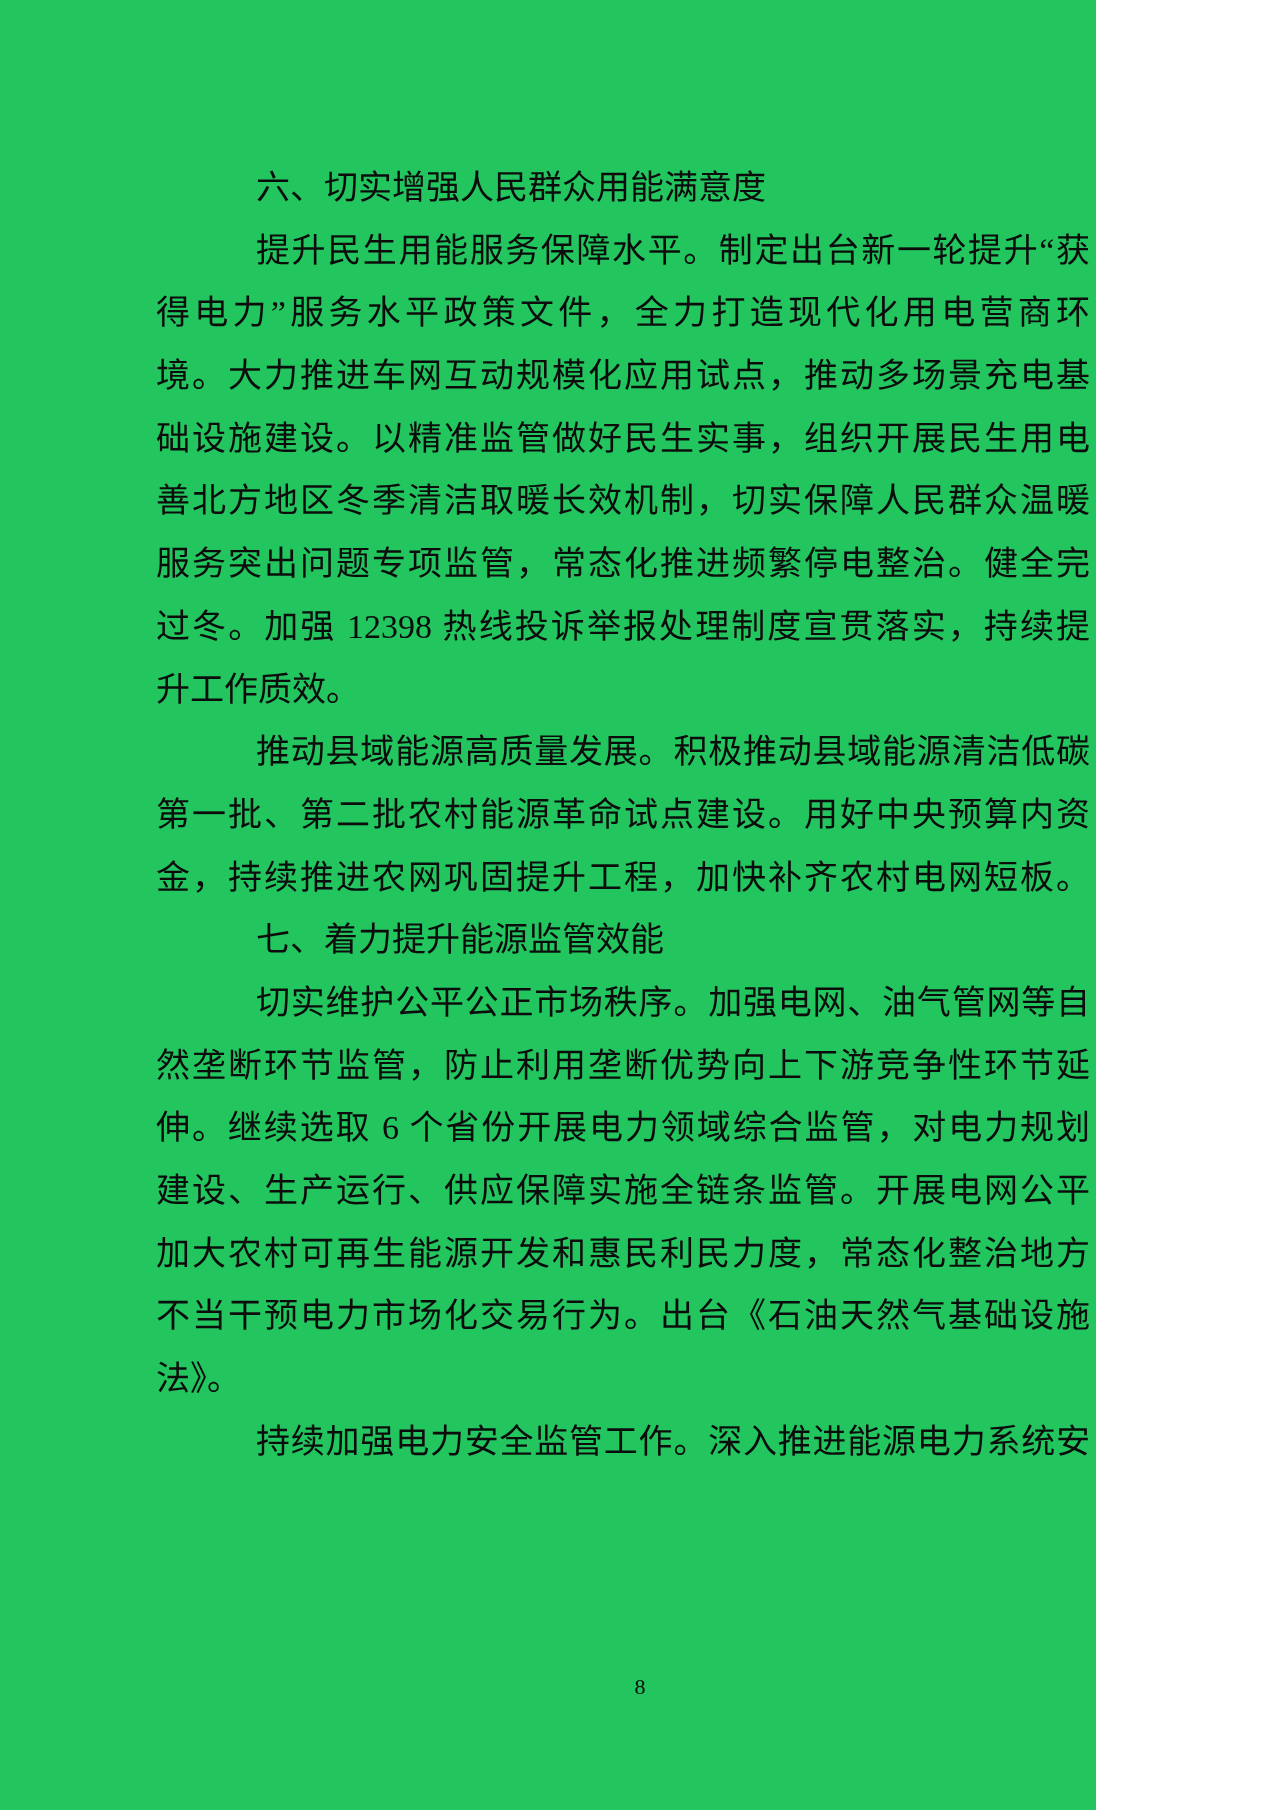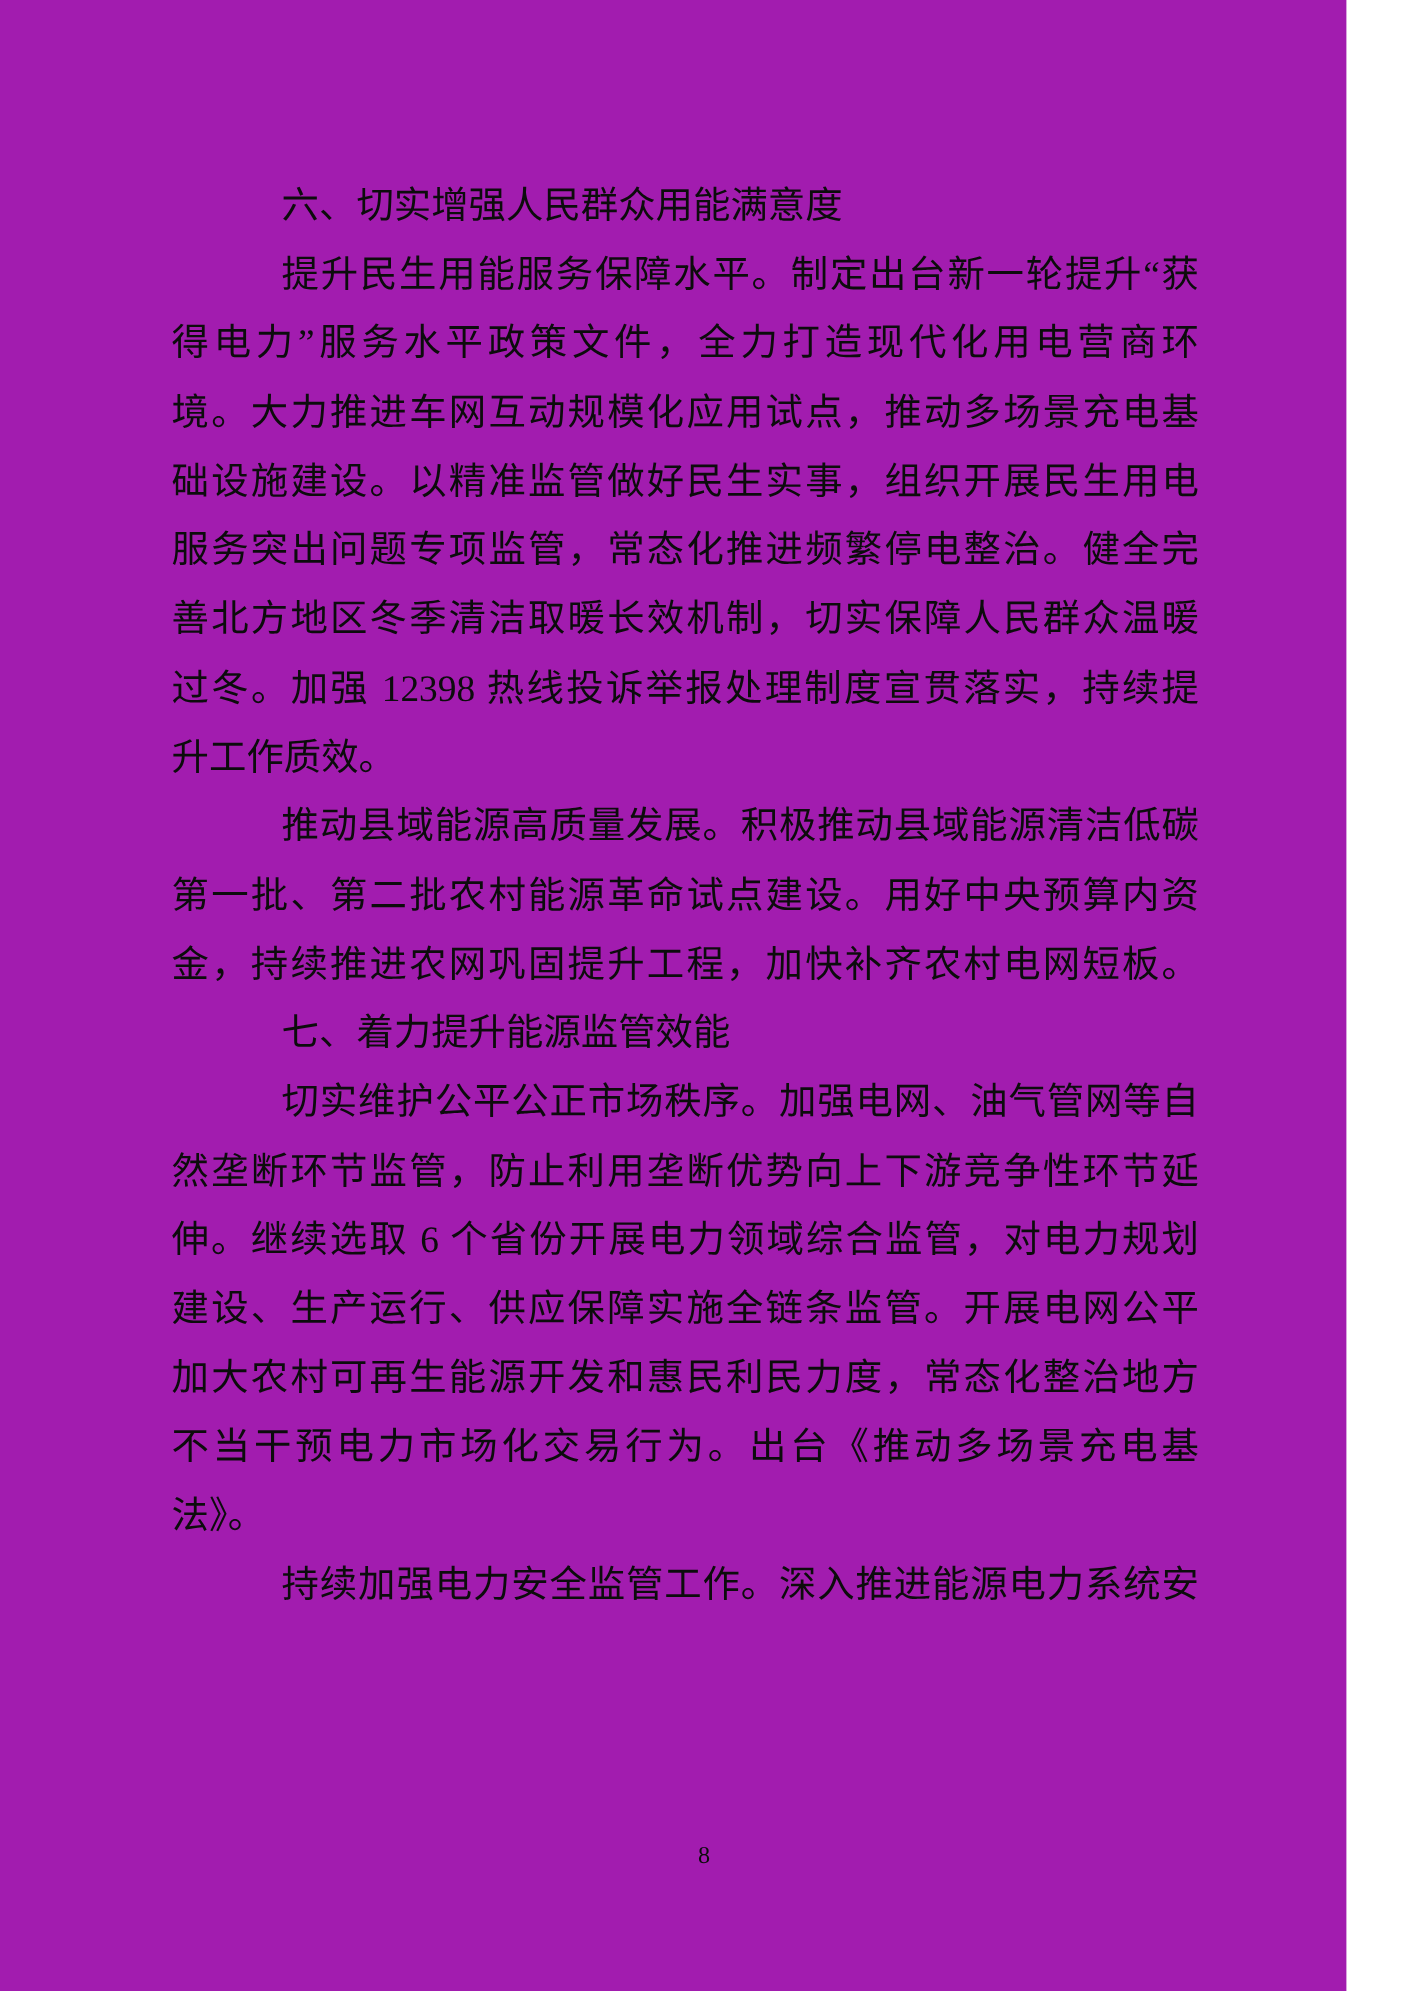--- a/index.html
+++ b/index.html
@@ -3,23 +3,23 @@
 <meta charset="utf-8">
 <title>Document Page</title>
 <style>
   html, body {
     margin: 0;
     padding: 0;
     background: #ffffff;
   }
   .page {
     position: relative;
-    width: 1224px;
+    width: 1096px;
     height: 1810px;
-    background: #a21caf;
+    background: #22c55e;
     overflow: hidden;
     font-family: "Liberation Serif", "DejaVu Serif", serif;
     color: #0c0c0c;
   }
   .text-block {
     position: absolute;
     left: 156px;
     top: 157px;
     width: 934px;
   }
@@ -70,34 +70,34 @@
 
 <div class="page">
 
   <main class="text-block">
 
   <p class="line style-heading">六、切实增强人民群众用能满意度</p>
       <p class="line style-indent">提升民生用能服务保障水平。制定出台新一轮提升“获</p>
       <p class="line style-flush">得电力”服务水平政策文件，全力打造现代化用电营商环</p>
       <p class="line style-flush">境。大力推进车网互动规模化应用试点，推动多场景充电基</p>
       <p class="line style-flush">础设施建设。以精准监管做好民生实事，组织开展民生用电</p>
+      <p class="line style-flush">善北方地区冬季清洁取暖长效机制，切实保障人民群众温暖</p>
       <p class="line style-flush">服务突出问题专项监管，常态化推进频繁停电整治。健全完</p>
-      <p class="line style-flush">善北方地区冬季清洁取暖长效机制，切实保障人民群众温暖</p>
       <p class="line style-flush">过冬。加强 12398 热线投诉举报处理制度宣贯落实，持续提</p>
       <p class="line style-short">升工作质效。</p>
       <p class="line style-indent">推动县域能源高质量发展。积极推动县域能源清洁低碳</p>
       <p class="line style-flush">第一批、第二批农村能源革命试点建设。用好中央预算内资</p>
       <p class="line style-flush">金，持续推进农网巩固提升工程，加快补齐农村电网短板。</p>
       <p class="line style-heading">七、着力提升能源监管效能</p>
       <p class="line style-indent">切实维护公平公正市场秩序。加强电网、油气管网等自</p>
       <p class="line style-flush">然垄断环节监管，防止利用垄断优势向上下游竞争性环节延</p>
       <p class="line style-flush">伸。继续选取 6 个省份开展电力领域综合监管，对电力规划</p>
       <p class="line style-flush">建设、生产运行、供应保障实施全链条监管。开展电网公平</p>
       <p class="line style-flush">加大农村可再生能源开发和惠民利民力度，常态化整治地方</p>
-      <p class="line style-flush">不当干预电力市场化交易行为。出台《推动多场景充电基</p>
+      <p class="line style-flush">不当干预电力市场化交易行为。出台《石油天然气基础设施</p>
       <p class="line style-short">法》。</p>
       <p class="line style-indent">持续加强电力安全监管工作。深入推进能源电力系统安</p>
     </main>
 
   <footer class="page-footer">
     <span class="page-number">8</span>
   </footer>
 
 </div>
 

